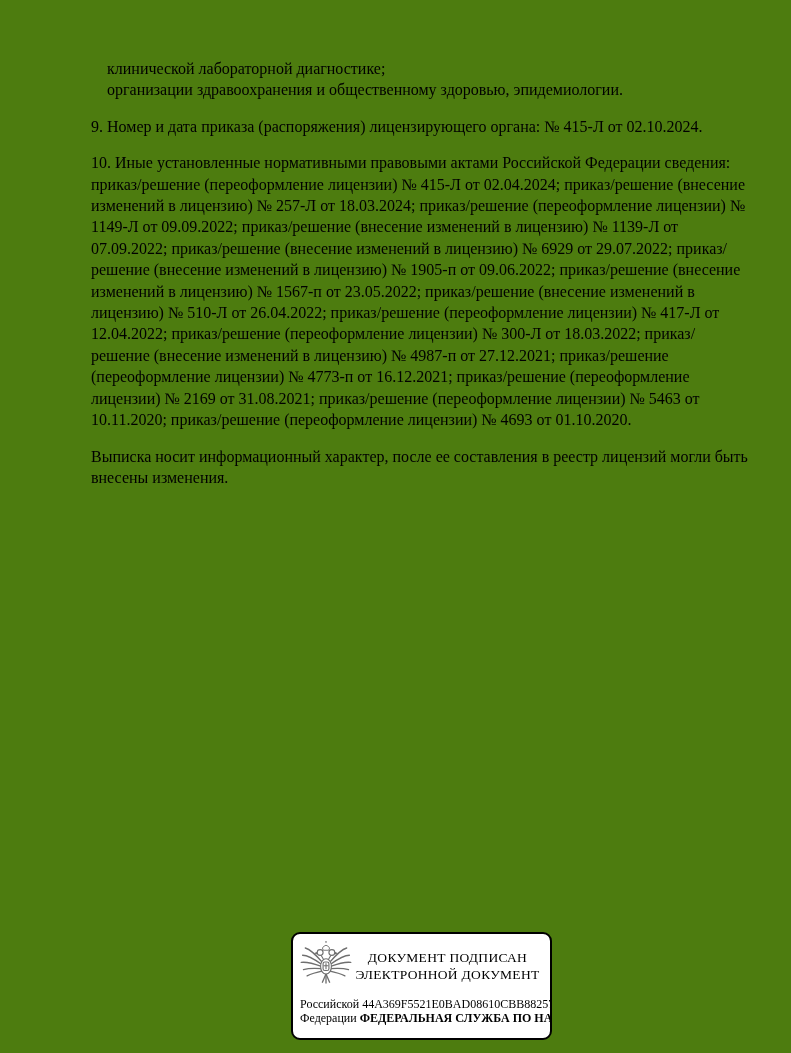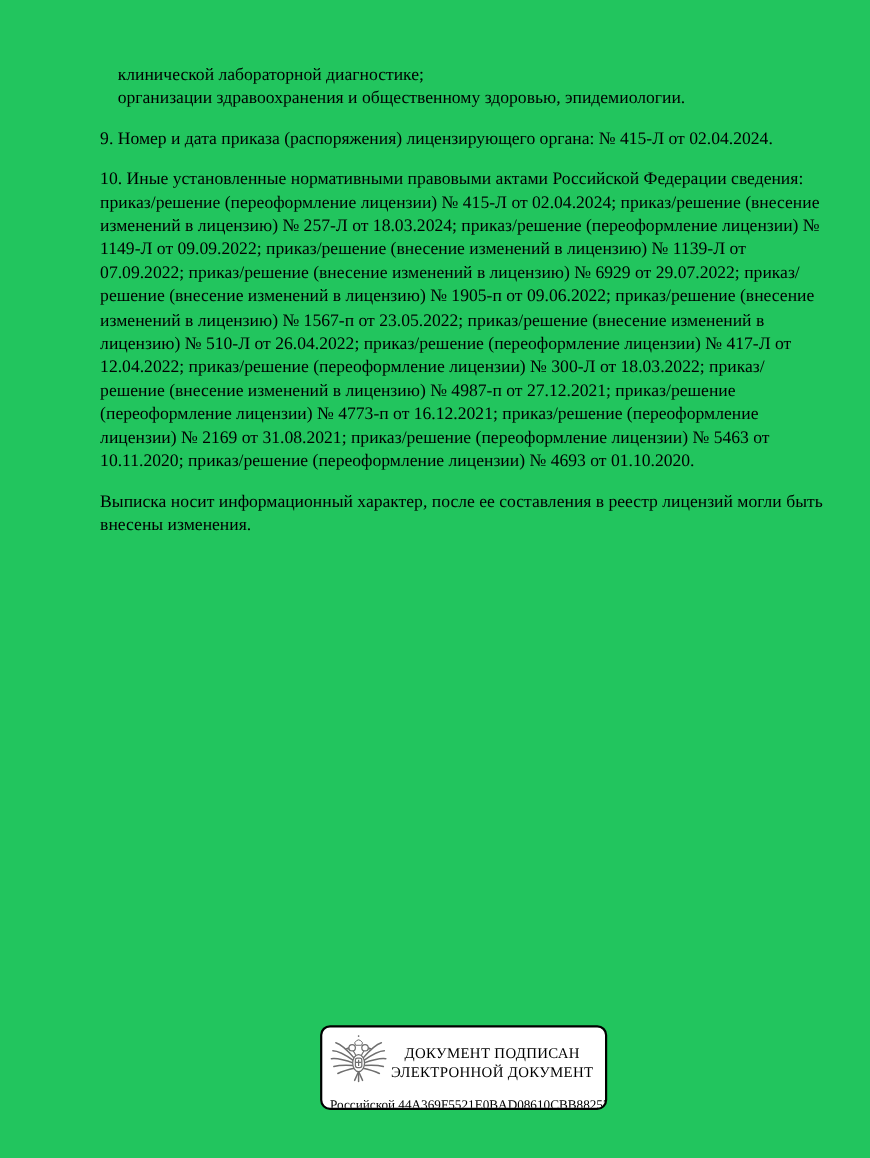--- a/index.html
+++ b/index.html
@@ -4,38 +4,38 @@
 <style>
   html, body { margin: 0; padding: 0; }
   body {
     width: 791px; height: 1053px;
     background: #ffffff;
     font-family: "Liberation Serif", "DejaVu Serif", serif;
     color: #000000;
     position: relative;
     overflow: hidden;
   }
-  .page { position: absolute; inset: 0; background: #22c55e; }
+  .page { position: absolute; inset: 0; background: #4d7c0f; }
 
   .content {
     position: absolute;
     left: 91px; top: 58px;
     width: 658px;
     font-size: 16px;
     line-height: 21.4px;
     text-align: left;
   }
   .continuation { margin-left: 16px; }
   .para { margin: 15px 0 0 0; }
 
   
   .stamp {
     position: absolute;
     left: 291px; top: 932px;
-    width: 261px; height: 77px;
+    width: 261px; height: 108px;
     box-sizing: border-box;
     border: 2px solid #000000;
     border-radius: 9px;
     background: #ffffff;
     overflow: hidden;
   }
   .stamp-header {
     display: flex;
     align-items: center;
     padding: 4px 6px 0 6px;
@@ -65,21 +65,21 @@
 
 <div class="page">
 
   <div class="content">
 
     <div class="continuation">
       <div>клинической лабораторной диагностике;</div>
       <div>организации здравоохранения и общественному здоровью, эпидемиологии.</div>
     </div>
 
-    <p class="para">9. Номер и дата приказа (распоряжения) лицензирующего органа: № 415-Л от 02.04.2024.</p>
+    <p class="para">9. Номер и дата приказа (распоряжения) лицензирующего органа: № 415-Л от 02.10.2024.</p>
 
     <p class="para">10. Иные установленные нормативными правовыми актами Российской Федерации сведения: приказ/решение (переоформление лицензии) № 415-Л от 02.04.2024; приказ/решение (внесение изменений в лицензию) № 257-Л от 18.03.2024; приказ/решение (переоформление лицензии) № 1149-Л от 09.09.2022; приказ/решение (внесение изменений в лицензию) № 1139-Л от 07.09.2022; приказ/решение (внесение изменений в лицензию) № 6929 от 29.07.2022; приказ/решение (внесение изменений в лицензию) № 1905-п от 09.06.2022; приказ/решение (внесение изменений в лицензию) № 1567-п от 23.05.2022; приказ/решение (внесение изменений в лицензию) № 510-Л от 26.04.2022; приказ/решение (переоформление лицензии) № 417-Л от 12.04.2022; приказ/решение (переоформление лицензии) № 300-Л от 18.03.2022; приказ/решение (внесение изменений в лицензию) № 4987-п от 27.12.2021; приказ/решение (переоформление лицензии) № 4773-п от 16.12.2021; приказ/решение (переоформление лицензии) № 2169 от 31.08.2021; приказ/решение (переоформление лицензии) № 5463 от 10.11.2020; приказ/решение (переоформление лицензии) № 4693 от 01.10.2020.</p>
 
     <p class="para">Выписка носит информационный характер, после ее составления в реестр лицензий могли быть внесены изменения.</p>
 
   </div>
 
   <div class="stamp">
     <div class="stamp-header">
       <span class="emblem">

